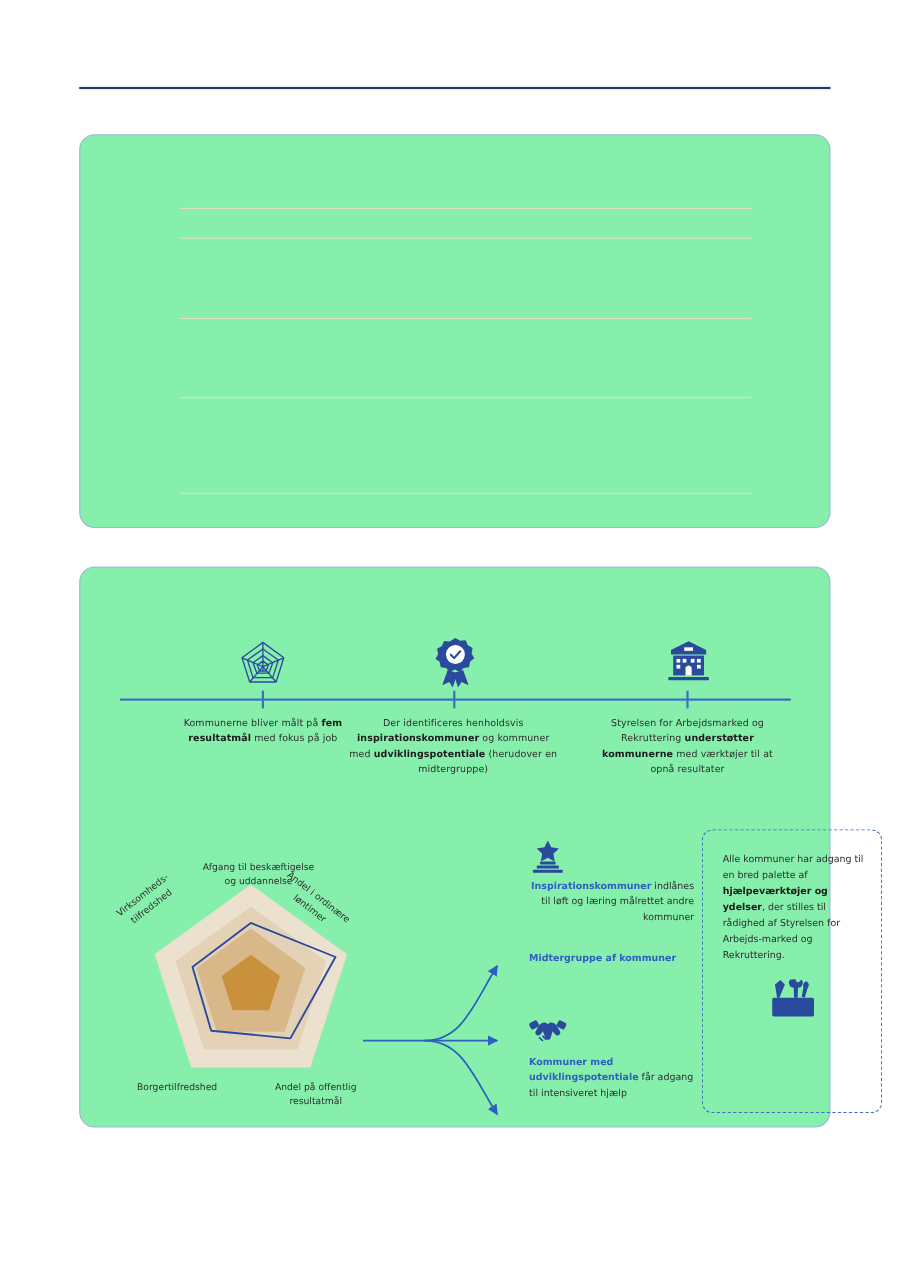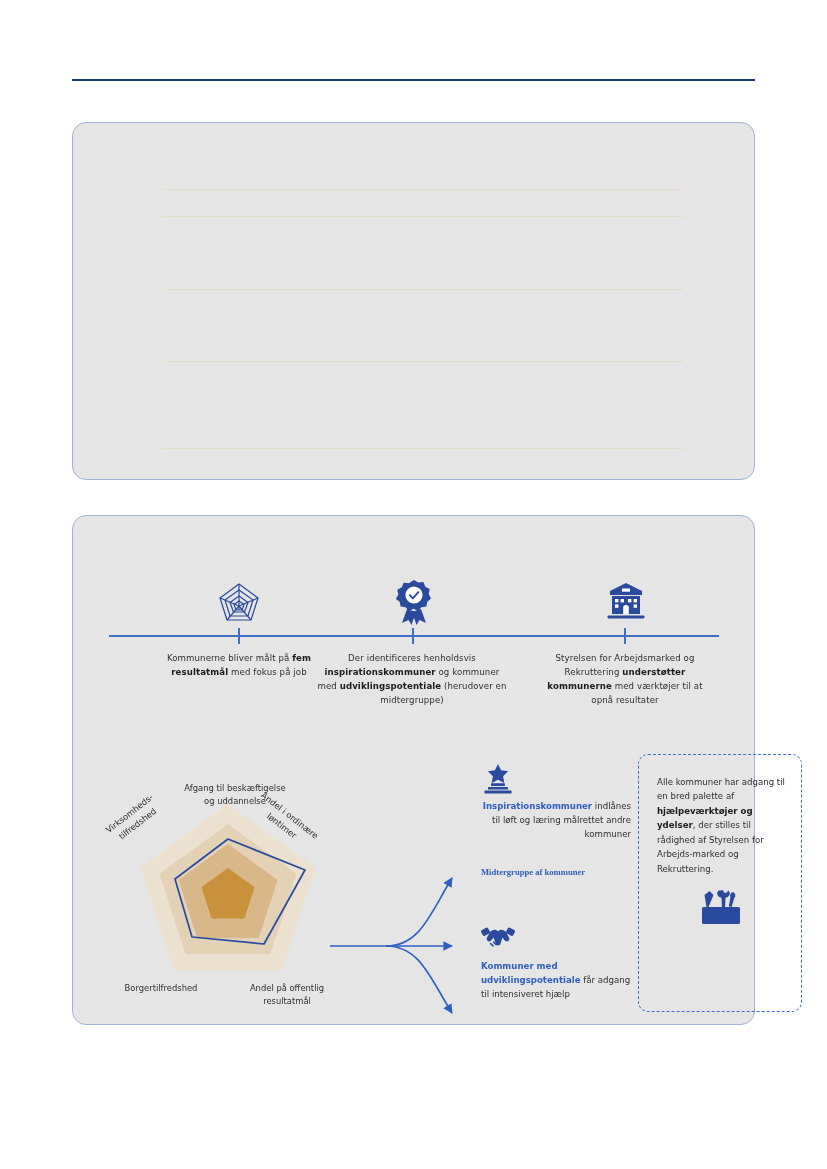--- a/index.html
+++ b/index.html
@@ -25,21 +25,21 @@
     width: 683px;
     height: 2px;
     background: #1f3b73;
   }
 
   
   .card {
     position: absolute;
     border: 1px solid #9fb4d8;
     border-radius: 14px;
-    background: #e5e5e5;
+    background: #86efac;
     box-sizing: border-box;
   }
 
   #top-card {
     left: 72px;
     top: 122px;
     width: 683px;
     height: 358px;
   }
 
@@ -136,21 +136,21 @@
     width: 34px;
     height: 30px;
     margin-bottom: 6px;
   }
   .outcome-text {
     font-size: 8.6px;
     line-height: 1.62;
     color: #2f2f2f;
   }
   .outcome-text b { color: #2f5fc0; font-weight: 700; }
-  .outcome-text .all-blue { color: #2f5fc0; font-weight: 700; font-family: Liberation Serif, serif; }
+  .outcome-text .all-blue { color: #2f5fc0; font-weight: 700; }
 
   #outcome-inspiration { top: 248px; text-align: right; }
   #outcome-midter      { top: 350px; }
   #outcome-udvikling   { top: 408px; }
 
   
   #dashed-box {
     position: absolute;
     left: 565px;
     top: 238px;

